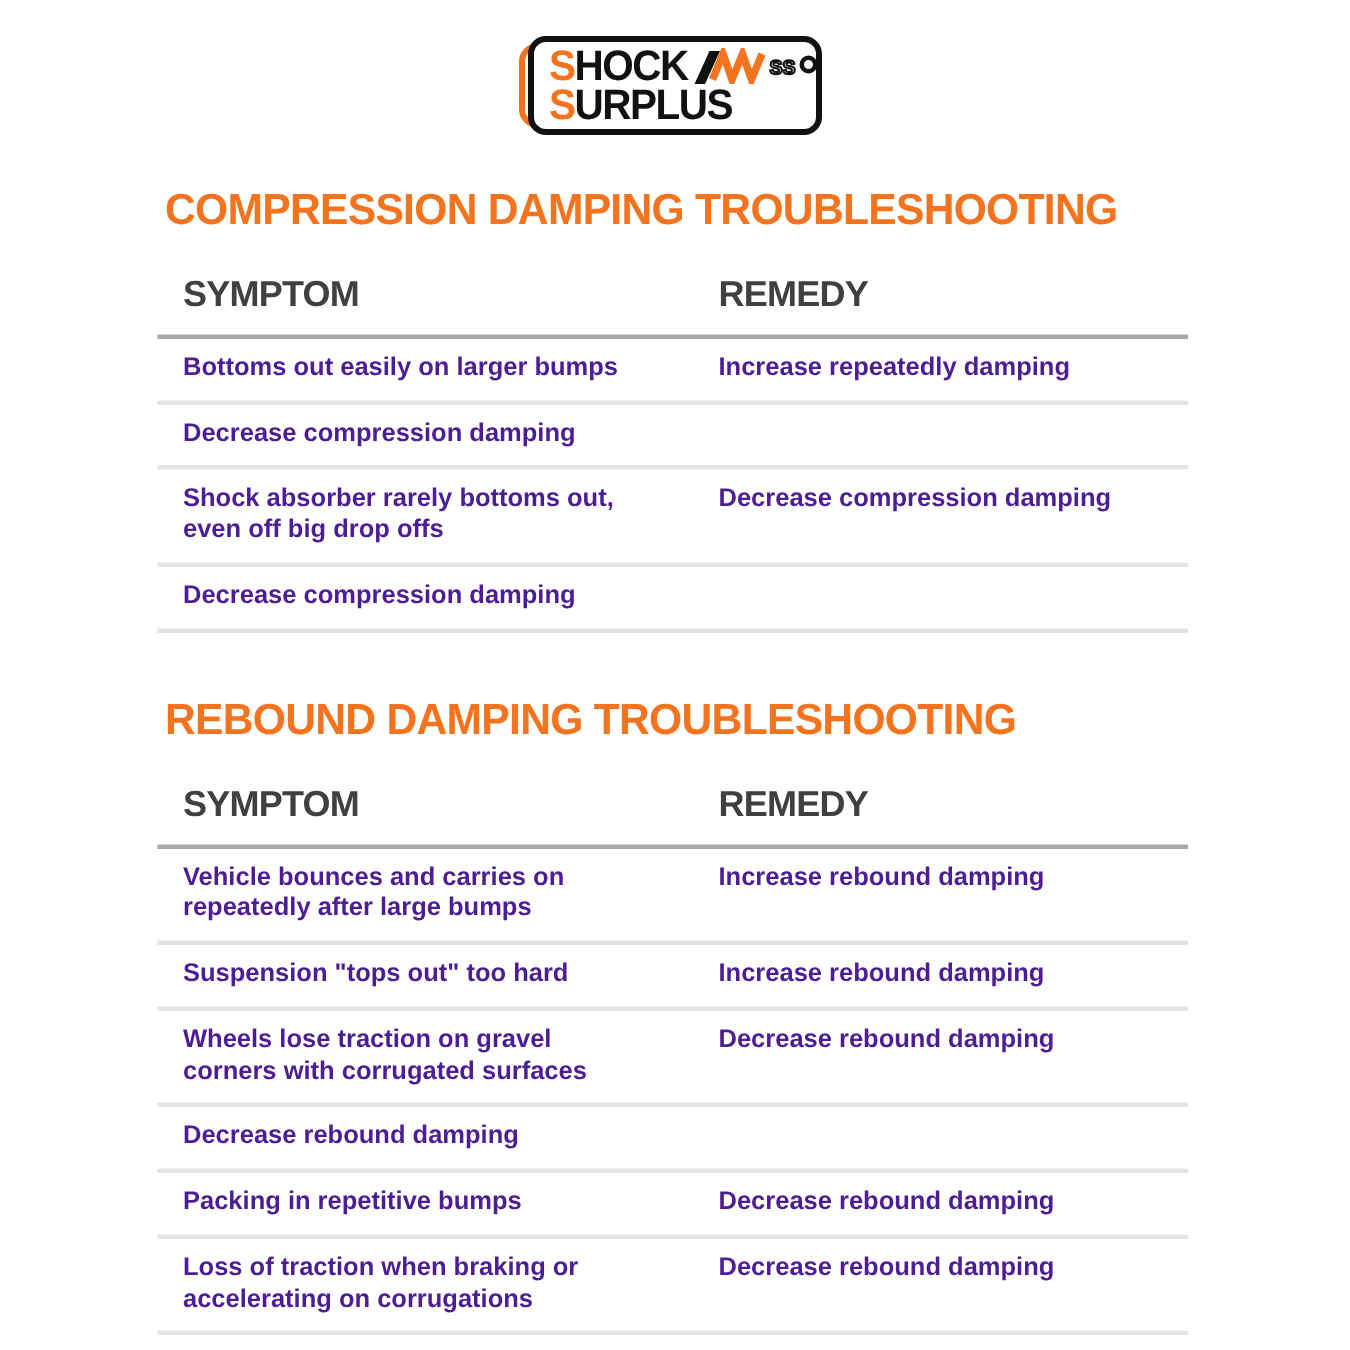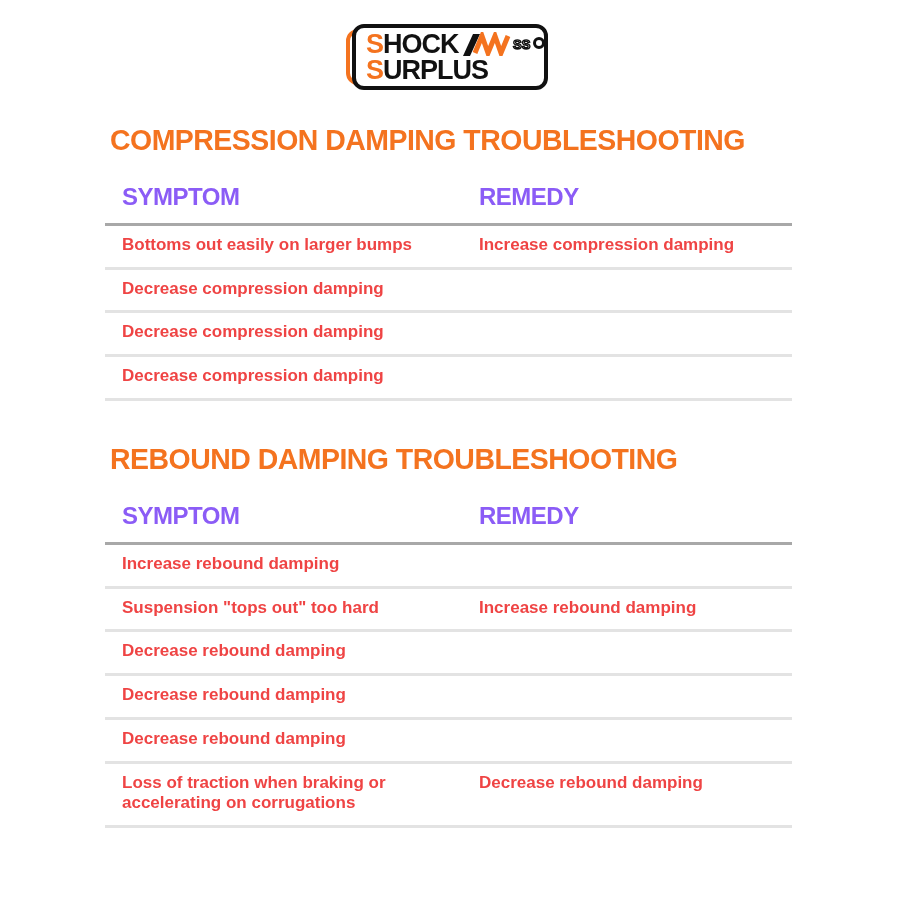--- a/index.html
+++ b/index.html
@@ -48,30 +48,30 @@
   .damping-table {
     margin: 10px 0 0 105px;
     width: 687px;
   }
   .thead-row {
     display: grid; grid-template-columns: 357px 1fr;
     padding: 16px 0 12px 0;
     border-bottom: 3px solid #a8a8a8;
   }
   .col-header {
-    font-size: 24px; font-weight: 800; color: #8b5cf6;
+    font-size: 24px; font-weight: 800; color: #404040;
     letter-spacing: -0.5px; padding-left: 17px;
   }
   .t-row {
     display: grid; grid-template-columns: 357px 1fr;
     border-bottom: 3px solid #e3e3e3;
     padding: 9px 0 11px 0;
   }
   .cell {
-    font-size: 17px; font-weight: 700; color: #ef4444;
+    font-size: 17px; font-weight: 700; color: #4c1d95;
     line-height: 1.22; padding-left: 17px; padding-right: 28px;
   }
   .section-gap { height: 8px; }
 </style>
 </head>
 <body>
 
 <div class="page">
 
   <div class="logo-row">
@@ -99,55 +99,59 @@
   </div>
 
   <h2 class="section-title">COMPRESSION DAMPING TROUBLESHOOTING</h2>
   <div class="damping-table">
     <div class="thead-row">
       <div class="col-header">SYMPTOM</div>
       <div class="col-header">REMEDY</div>
     </div>
     <div class="t-row">
       <div class="cell">Bottoms out easily on larger bumps</div>
-      <div class="cell">Increase compression damping</div>
+      <div class="cell">Increase repeatedly damping</div>
     </div>
     <div class="t-row">
       <div class="cell">Decrease compression damping</div>
     </div>
     <div class="t-row">
+      <div class="cell">Shock absorber rarely bottoms out, even off big drop offs</div>
       <div class="cell">Decrease compression damping</div>
     </div>
     <div class="t-row">
       <div class="cell">Decrease compression damping</div>
     </div>
   </div>
 
   <div class="section-gap"></div>
 
   <h2 class="section-title">REBOUND DAMPING TROUBLESHOOTING</h2>
   <div class="damping-table">
     <div class="thead-row">
       <div class="col-header">SYMPTOM</div>
       <div class="col-header">REMEDY</div>
     </div>
     <div class="t-row">
+      <div class="cell">Vehicle bounces and carries on repeatedly after large bumps</div>
       <div class="cell">Increase rebound damping</div>
     </div>
     <div class="t-row">
       <div class="cell">Suspension "tops out" too hard</div>
       <div class="cell">Increase rebound damping</div>
     </div>
     <div class="t-row">
+      <div class="cell">Wheels lose traction on gravel corners with corrugated surfaces</div>
       <div class="cell">Decrease rebound damping</div>
     </div>
     <div class="t-row">
       <div class="cell">Decrease rebound damping</div>
     </div>
     <div class="t-row">
+      <div class="cell">Packing in repetitive bumps</div>
       <div class="cell">Decrease rebound damping</div>
     </div>
     <div class="t-row">
       <div class="cell">Loss of traction when braking or accelerating on corrugations</div>
       <div class="cell">Decrease rebound damping</div>
     </div>
   </div>
 
 </div>
 

